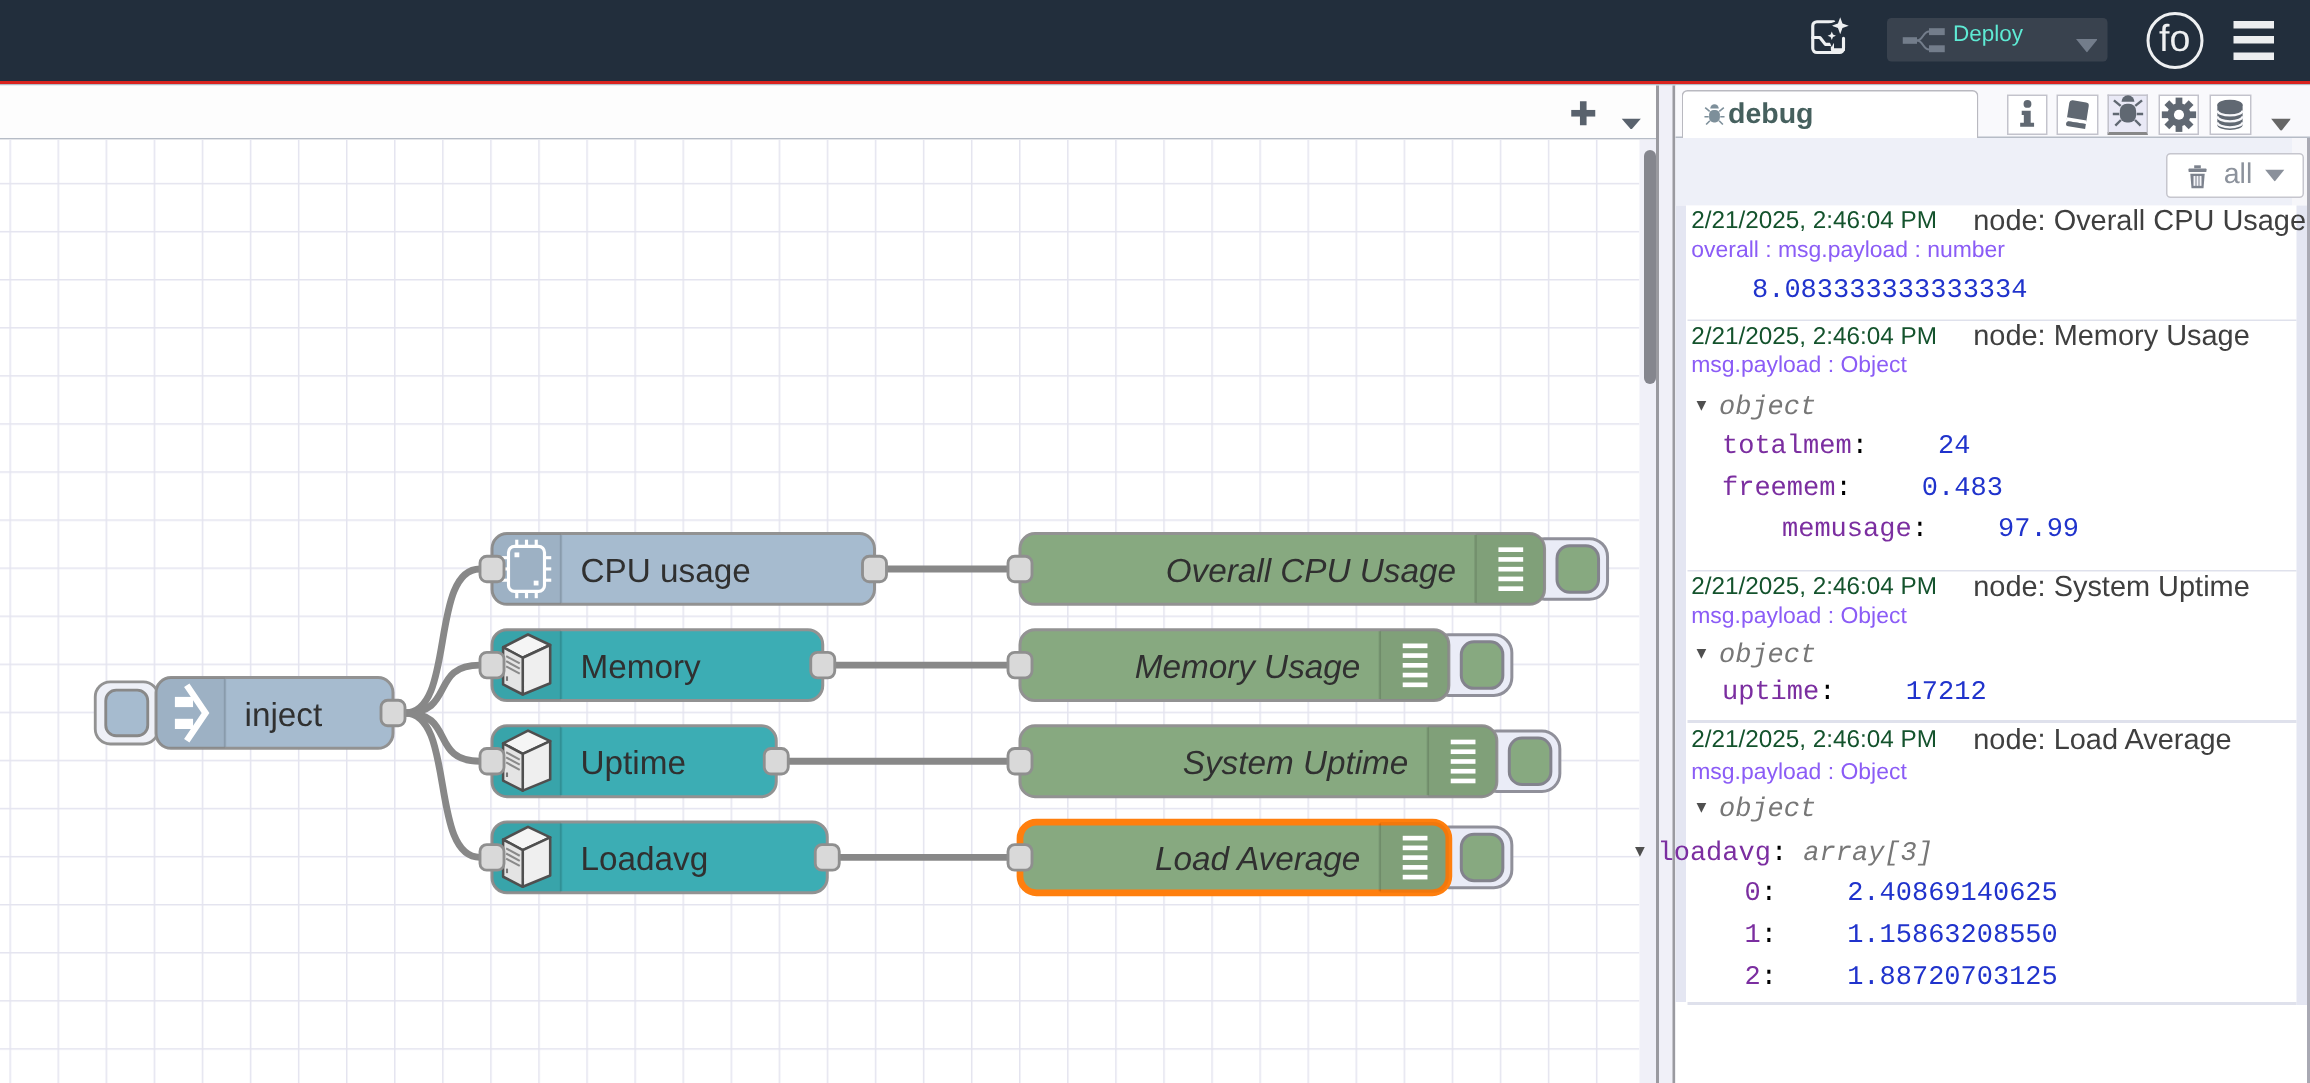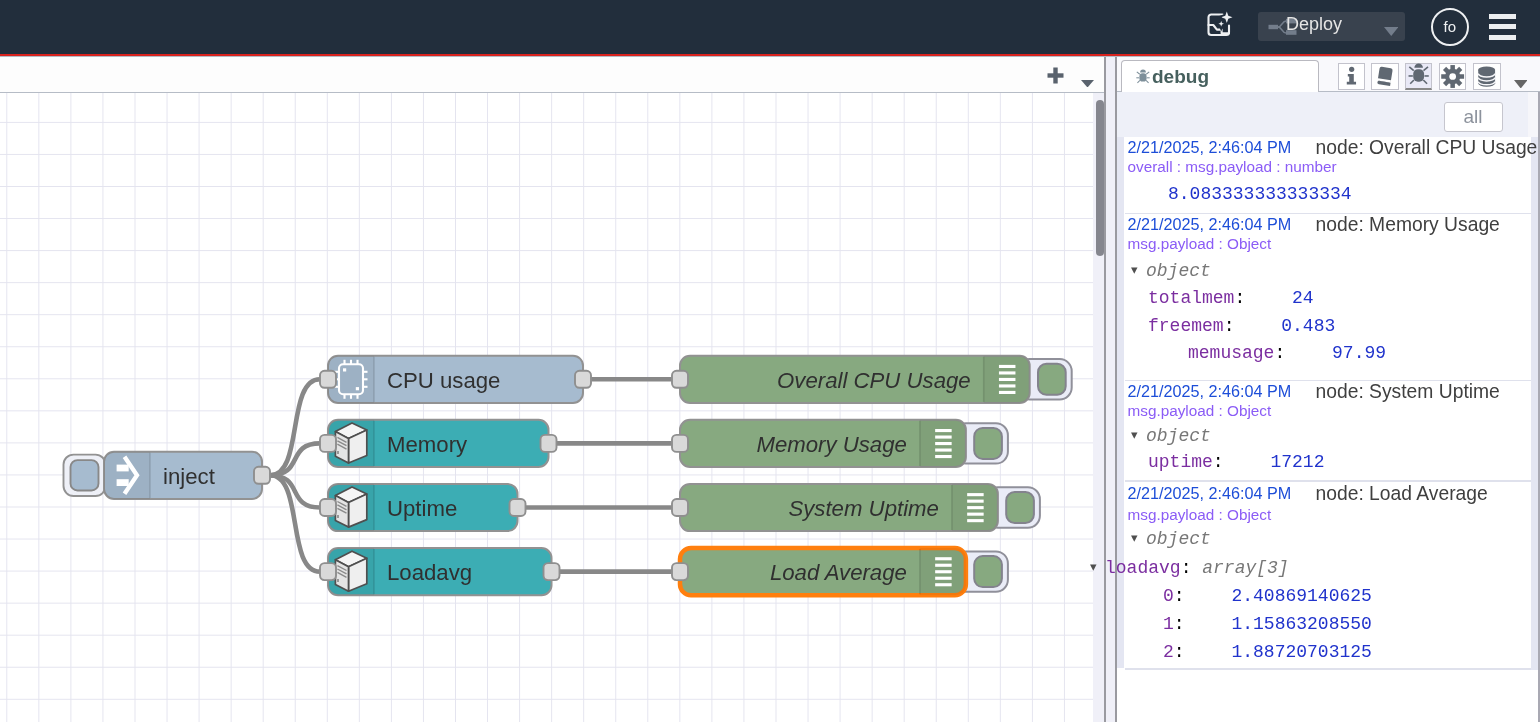--- a/index.html
+++ b/index.html
@@ -30,35 +30,35 @@
 #filterrow { position:absolute; left:1117.1px; top:92.1px; width:411.2px; height:44.9px; background:#eef0f8; }
 .fbtn { position:absolute; top:101.8px; height:30.4px; background:#ffffff; border:1.6px solid #c6c6ce;
   border-radius:3px; display:flex; align-items:center; justify-content:center; gap:8px;
   font-size:19px; color:#8c929c; }
 #msgpanel { position:absolute; left:1117.1px; top:137px; width:422.9px; height:585px; background:#ffffff; }
 #lstrip { position:absolute; left:1117.1px; top:137px; width:7.4px; height:531.2px; background:#e4e6f2; }
 #rstrip { position:absolute; left:1530.5px; top:137px; width:9.5px; height:533px; background:#e4e6f2; }
 #redge { position:absolute; left:1538.3px; top:92.1px; width:1.7px; height:629.9px; background:#a9a9b3; }
 .sep { position:absolute; left:1124.5px; width:406px; height:1.6px; background:#dfe1ec; }
 .dline { position:absolute; height:26px; line-height:26px; white-space:pre; }
-.ts { font:16.2px "Liberation Sans",sans-serif; color:#1d4ed8; }
+.ts { font:16.2px "Liberation Sans",sans-serif; color:#14532d; }
 .nn { position:absolute; left:188px; top:2px; font:19.3px "Liberation Sans",sans-serif; color:#3f3f3f; }
 .meta { font:15.3px "Liberation Sans",sans-serif; color:#8b5cf6; }
 .mono { font:18px "Liberation Mono",monospace; }
 .num { color:#2033cc;margin-left:36px; }
 .key { color:#7b2ea0; }
 .obj { color:#777777; font-style:italic; }
 .car { color:#4f4f4f; font-size:13px; display:inline-block; width:15px; vertical-align:2px; }
 #hdr-icons { position:absolute; top:0; left:0; width:1540px; height:53.5px; }
 #deploybtn { position:absolute; left:1258px; top:11.5px; width:147px; height:29.5px; background:#39424e;
   border-radius:3px; }
-#deploybtn .txt { position:absolute; left:28px; color:#e5e5e5; font-size:18px; top:2px; }
+#deploybtn .txt { position:absolute; left:44px; color:#5eead4; font-size:15px; top:2px; }
 #avatar { position:absolute; left:1430.5px; top:7.5px; width:38.5px; height:38.5px; border-radius:50%;
   border:2px solid #eef0f2; display:flex; align-items:center; justify-content:center;
-  color:#eef0f2; font-size:15px; }
+  color:#eef0f2; font-size:25px; }
 #burger { position:absolute; left:1489px; top:13.5px; width:27px; height:26px; display:flex;
   flex-direction:column; justify-content:space-between; }
 #burger div { height:5px; background:#eceef0; }
 #plusbtn { position:absolute; left:1047px; top:10.5px; }
 #tabcaret { position:absolute; left:1081px; top:16.5px; }
 </style>
 </head>
 <body>
 <div id="app">
   <div id="header"></div>
@@ -342,21 +342,21 @@
             <path d="M4.5 18.8 a9 3.6 0 0 0 18 0"></path>
           </g>
         </g>
       </svg>
     </span>
   <span style="position:absolute; left:1513.5px; top:74px;"><svg width="13.5" height="8.5" viewBox="0 0 13.5 8.5" style="" xmlns="http://www.w3.org/2000/svg">
         <path d="M0 0 H13.5 L6.75 8.5 Z" fill="#666"></path>
       </svg></span>
 
   <div id="filterrow"></div>
-  <div class="fbtn" style="left:1443.5px; width:59px;flex-direction:column;">
+  <div class="fbtn" style="left:1443.5px; width:92px;">
       <svg width="18" height="18" viewBox="0 0 18 18" style="" xmlns="http://www.w3.org/2000/svg">
         <g fill="#7c828d">
           <rect x="3" y="4.3" width="12" height="2.3" rx="0.5"></rect>
           <rect x="6.8" y="2.2" width="4.4" height="2"></rect>
           <path d="M4.2 7.8 h9.6 l-0.8 9.7 h-8 Z"></path>
           <g stroke="#f4f5f9" stroke-width="1.3">
             <line x1="7" y1="9.3" x2="7" y2="15.9"></line>
             <line x1="9" y1="9.3" x2="9" y2="15.9"></line>
             <line x1="11" y1="9.3" x2="11" y2="15.9"></line>
           </g>

